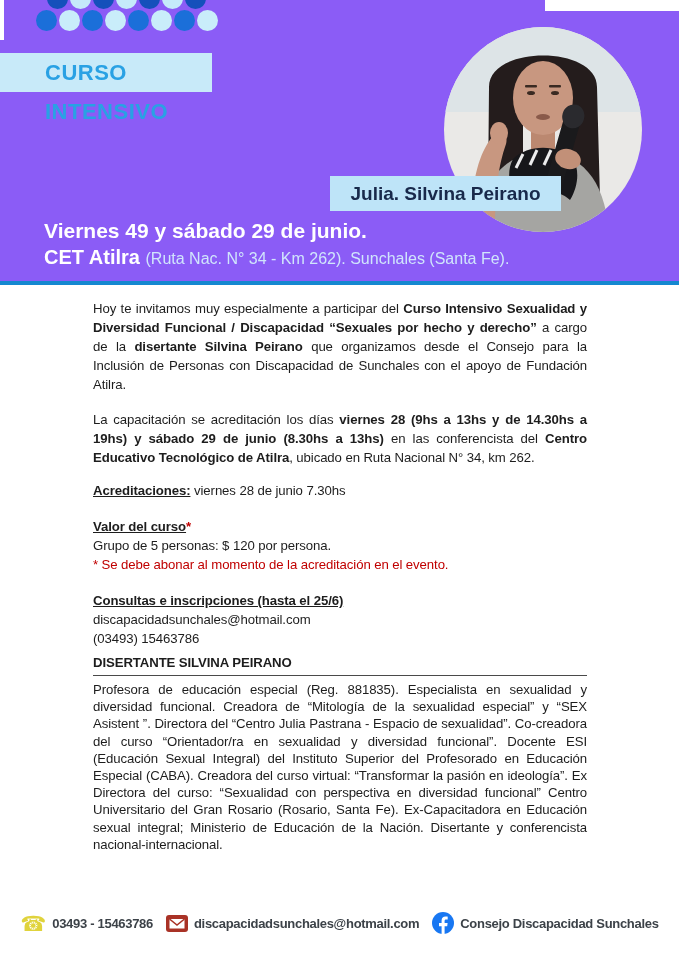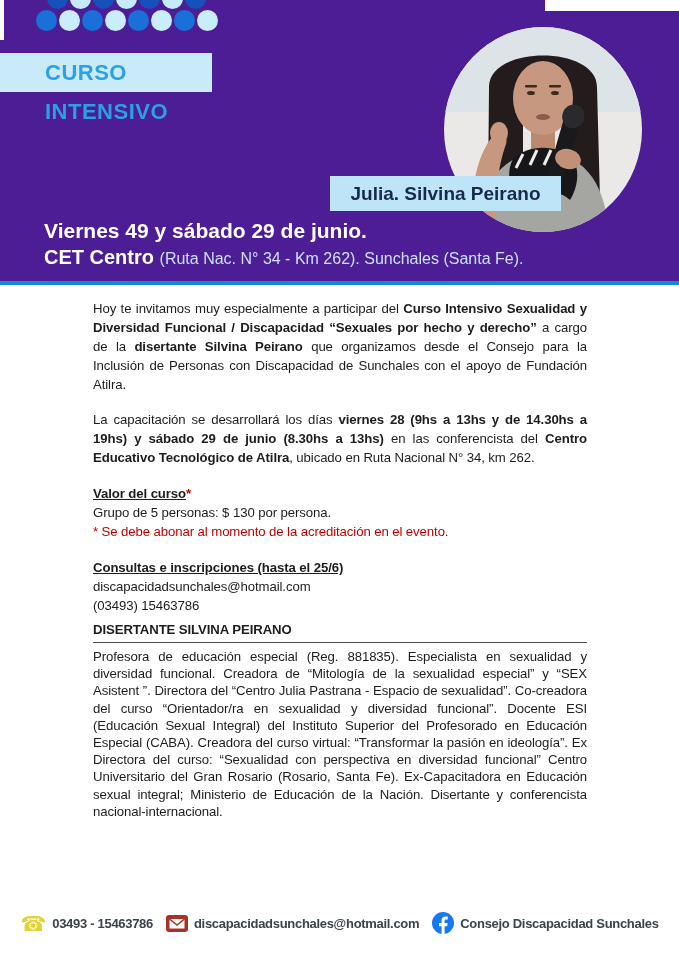--- a/index.html
+++ b/index.html
@@ -1,20 +1,20 @@
 <!DOCTYPE html>
 <html><head>
 <meta charset="utf-8">
 <style>
   html,body{margin:0;padding:0;background:#fff;}
   .page{position:relative;width:679px;height:960px;background:#ffffff;
         font-family:"Liberation Sans",sans-serif;overflow:hidden;}
 
   
-  .hero{position:relative;width:679px;height:281px;background:#4c1d95;
+  .hero{position:relative;width:679px;height:281px;background:#8b5cf6;
         border-bottom:4px solid #1488d0;box-sizing:content-box;}
   .edge{position:absolute;background:#fff;}
   .edge-tl{left:0;top:0;width:4px;height:40px;}
   .edge-tr{right:0;top:0;width:134px;height:11px;}
 
   .dots{position:absolute;left:36px;top:-12px;z-index:1;}
   .dot-row{display:flex;gap:2px;}
   .dot-row.r1{margin-left:11px;}
   .dot-row.r2{margin-top:1px;}
   .dot{width:21px;height:21px;border-radius:50%;}
@@ -141,33 +141,34 @@
             <ellipse cx="120.5" cy="162" rx="6.5" ry="4.5" fill="#e07820"></ellipse>
           </g>
           <ellipse cx="124" cy="132" rx="13" ry="10" fill="#c29078" transform="rotate(16 124 132)"></ellipse>
         </g>
       </svg>
     </figure>
 
     <div class="name-tag">Julia. Silvina Peirano</div>
 
     <div class="date-line">Viernes 49 y sábado 29 de junio.</div>
-    <div class="venue-line"><b>CET Centro</b> <span class="details">(Ruta Nac. N° 34 - Km 262). Sunchales (Santa Fe).</span></div>
+    <div class="venue-line"><b>CET Atilra</b> <span class="details">(Ruta Nac. N° 34 - Km 262). Sunchales (Santa Fe).</span></div>
   </header>
 
   <main class="content">
 
     <p class="para j"><span>Hoy te invitamos muy especialmente a participar del </span><b>Curso Intensivo Sexualidad y Diversidad Funcional / Discapacidad “Sexuales por hecho y derecho”</b><span> a cargo de la </span><b>disertante Silvina Peirano</b><span> que organizamos desde el Consejo para la Inclusión de Personas con Discapacidad de Sunchales con el apoyo de Fundación Atilra.</span></p>
 
-    <p class="para j mt16"><span>La capacitación se desarrollará los días </span><b>viernes 28 (9hs a 13hs y de 14.30hs a 19hs) y sábado 29 de junio (8.30hs a 13hs)</b><span> en las conferencista del </span><b>Centro Educativo Tecnológico de Atilra</b><span>, ubicado en Ruta Nacional N° 34, km 262.</span></p>
-
+    <p class="para j mt16"><span>La capacitación se acreditación los días </span><b>viernes 28 (9hs a 13hs y de 14.30hs a 19hs) y sábado 29 de junio (8.30hs a 13hs)</b><span> en las conferencista del </span><b>Centro Educativo Tecnológico de Atilra</b><span>, ubicado en Ruta Nacional N° 34, km 262.</span></p>
+
+    <p class="line mt14"><b class="u">Acreditaciones:</b> <span>viernes 28 de junio 7.30hs</span></p>
 
     <div class="mt17">
       <p class="line"><b class="u">Valor del curso</b><b class="red">*</b></p>
-      <p class="line">Grupo de 5 personas: $ 130 por persona.</p>
+      <p class="line">Grupo de 5 personas: $ 120 por persona.</p>
       <p class="line red">* Se debe abonar al momento de la acreditación en el evento.</p>
     </div>
 
     <div class="mt17">
       <p class="line"><b class="u">Consultas e inscripciones (hasta el 25/6)</b></p>
       <p class="line">discapacidadsunchales@hotmail.com</p>
       <p class="line">(03493) 15463786</p>
     </div>
 
 

